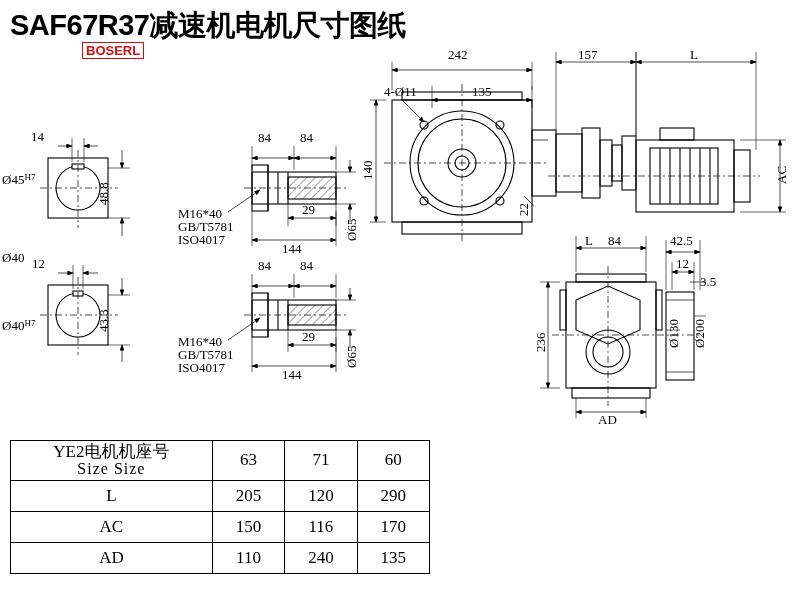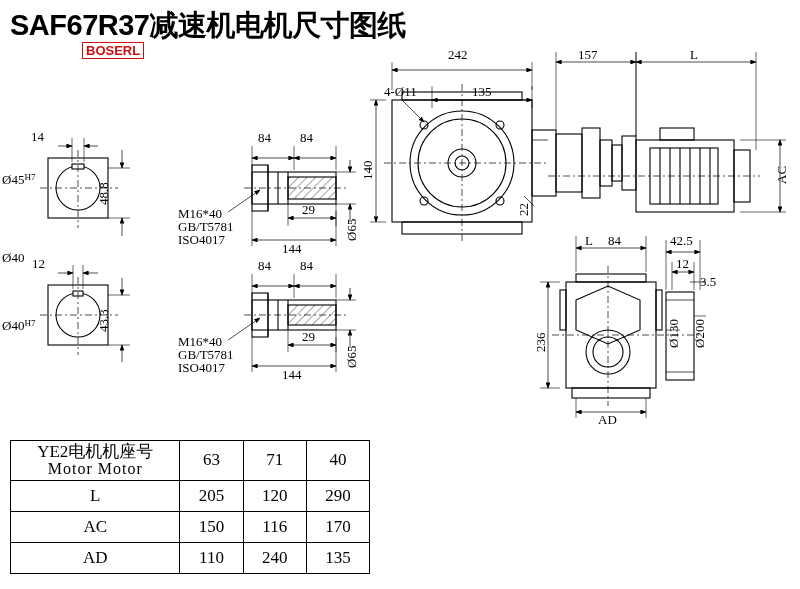--- a/index.html
+++ b/index.html
@@ -16,21 +16,21 @@
     white-space:nowrap;
   }
   .logo{
     position:absolute;left:45px;top:42px;
     border:1px solid #d01010;color:#d01010;
     font-family:"Liberation Sans", sans-serif;
     font-size:13px;font-weight:bold;padding:0 3px;line-height:15px;margin-left:37px;
   }
   svg.draw{position:absolute;left:0;top:0;width:800px;height:589px;}
   .tbl{
-    position:absolute;left:10px;top:440px;width:360px;
+    position:absolute;left:10px;top:440px;width:420px;
     border-collapse:collapse;
     font-family:"Liberation Serif", serif;
     font-size:17px;text-align:center;
   }
   .tbl td{border:1px solid #000;height:28px;}
   .tbl td.lab{width:205px;}
   .tbl td.v{width:71px;}
   .tbl .two{line-height:1.05;padding:2px 0;}
   .tbl .cn{font-size:17px;}
   .tbl .en{font-size:16px;letter-spacing:1px;}
@@ -308,25 +308,25 @@
       <text x="704" y="348" transform="rotate(-90 704 348)">Ø200</text>
       <text x="598" y="424">AD</text>
     </g>
   </svg>
 
   <table class="tbl">
     <tbody>
       <tr>
         <td class="lab two">
           <div class="cn">YE2电机机座号</div>
-          <div class="en">Motor Motor</div>
+          <div class="en">Size Size</div>
         </td>
         <td class="v">63</td>
         <td class="v">71</td>
-        <td class="v">40</td>
+        <td class="v">60</td>
       </tr>
       <tr>
         <td class="lab">L</td>
         <td class="v">205</td>
         <td class="v">120</td>
         <td class="v">290</td>
       </tr>
       <tr>
         <td class="lab">AC</td>
         <td class="v">150</td>

